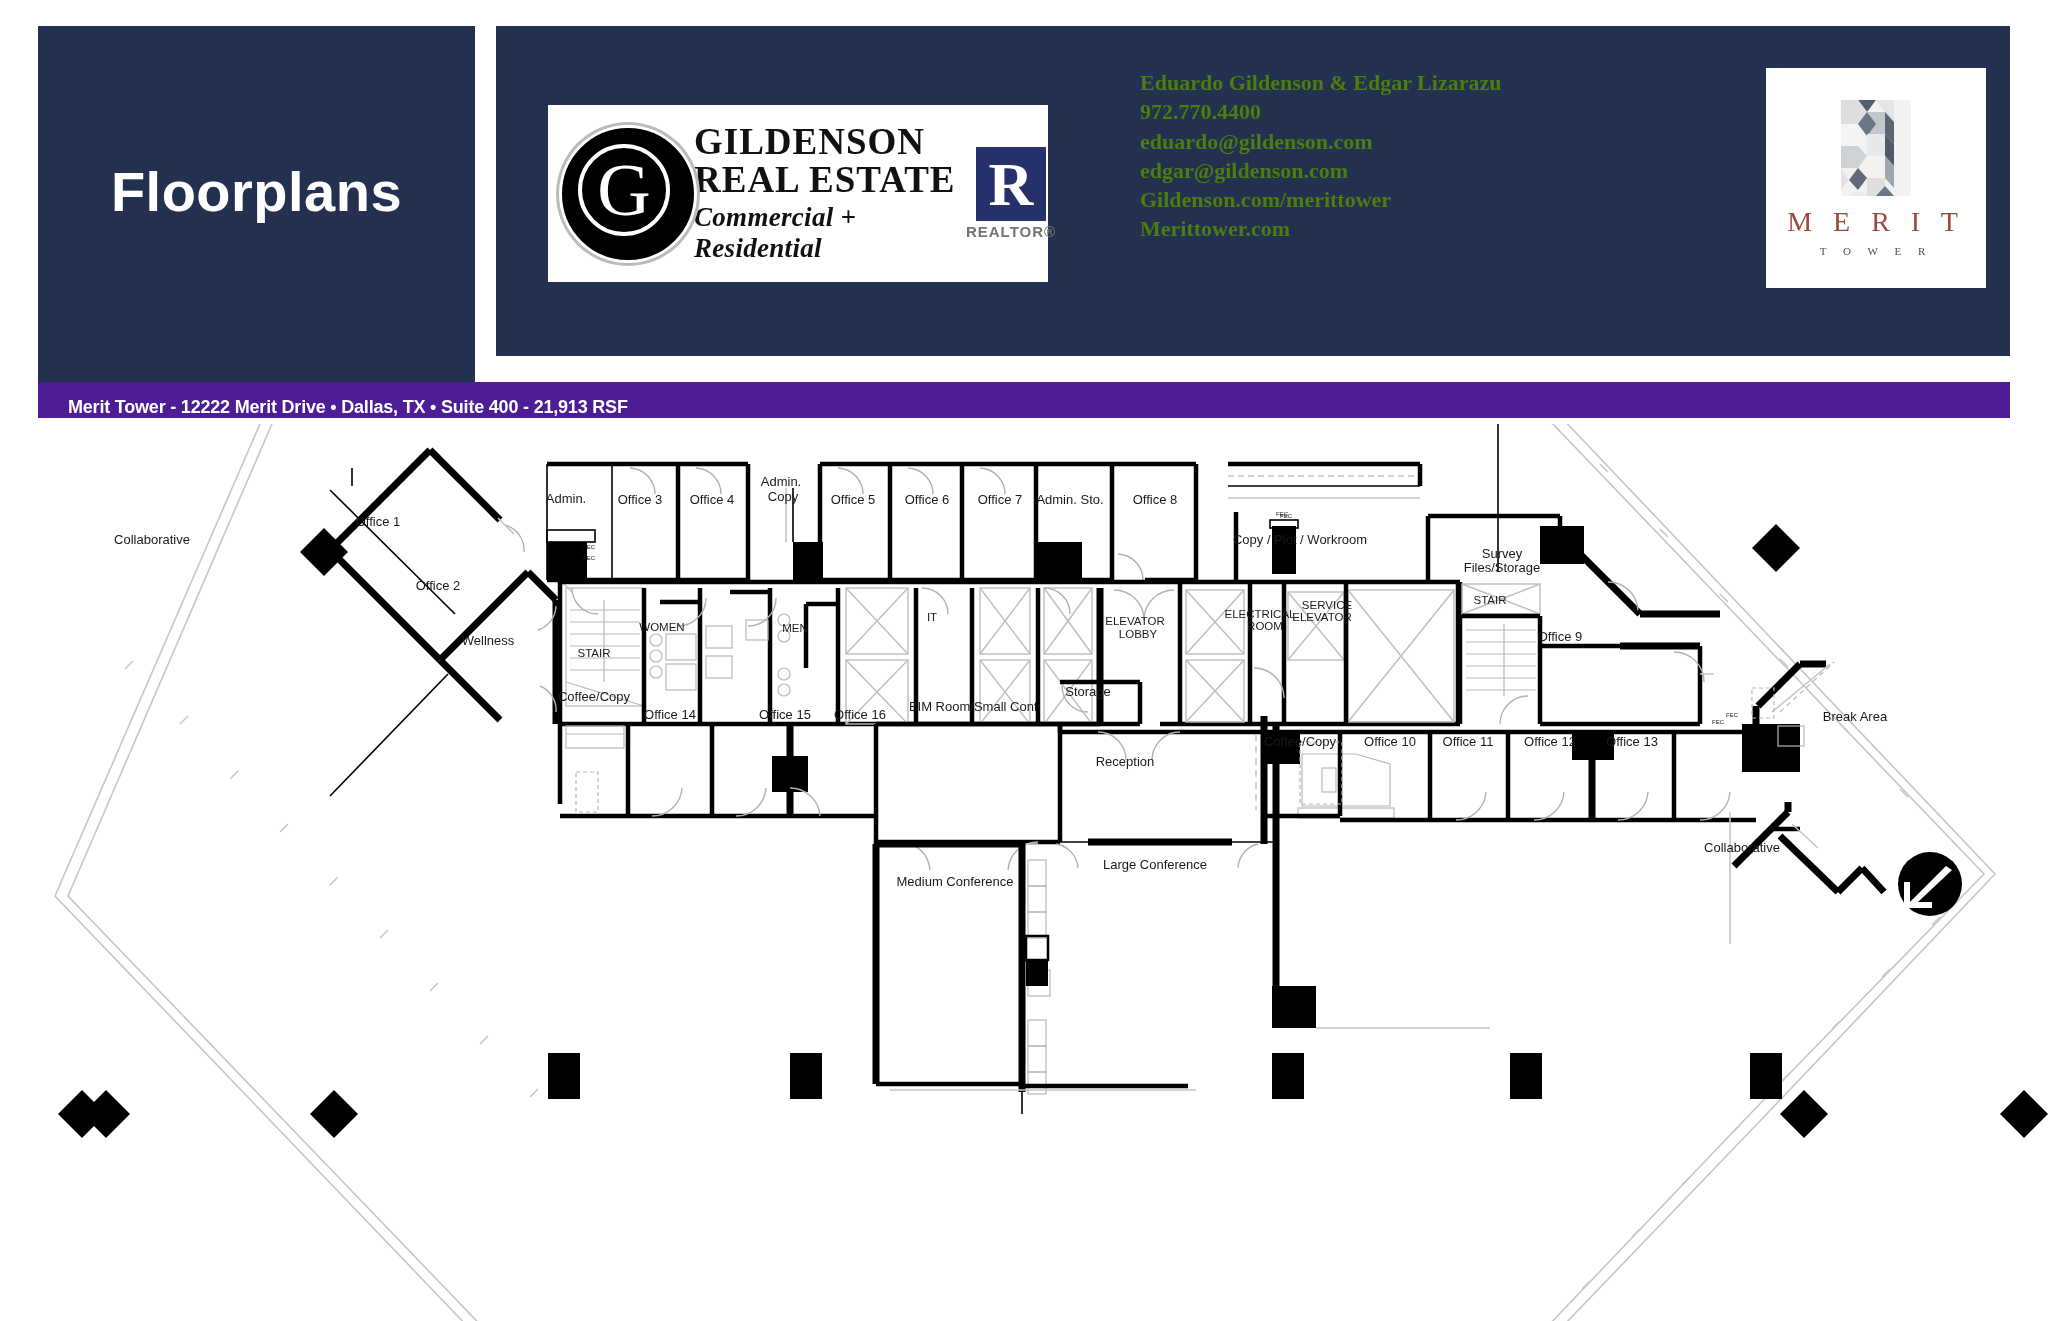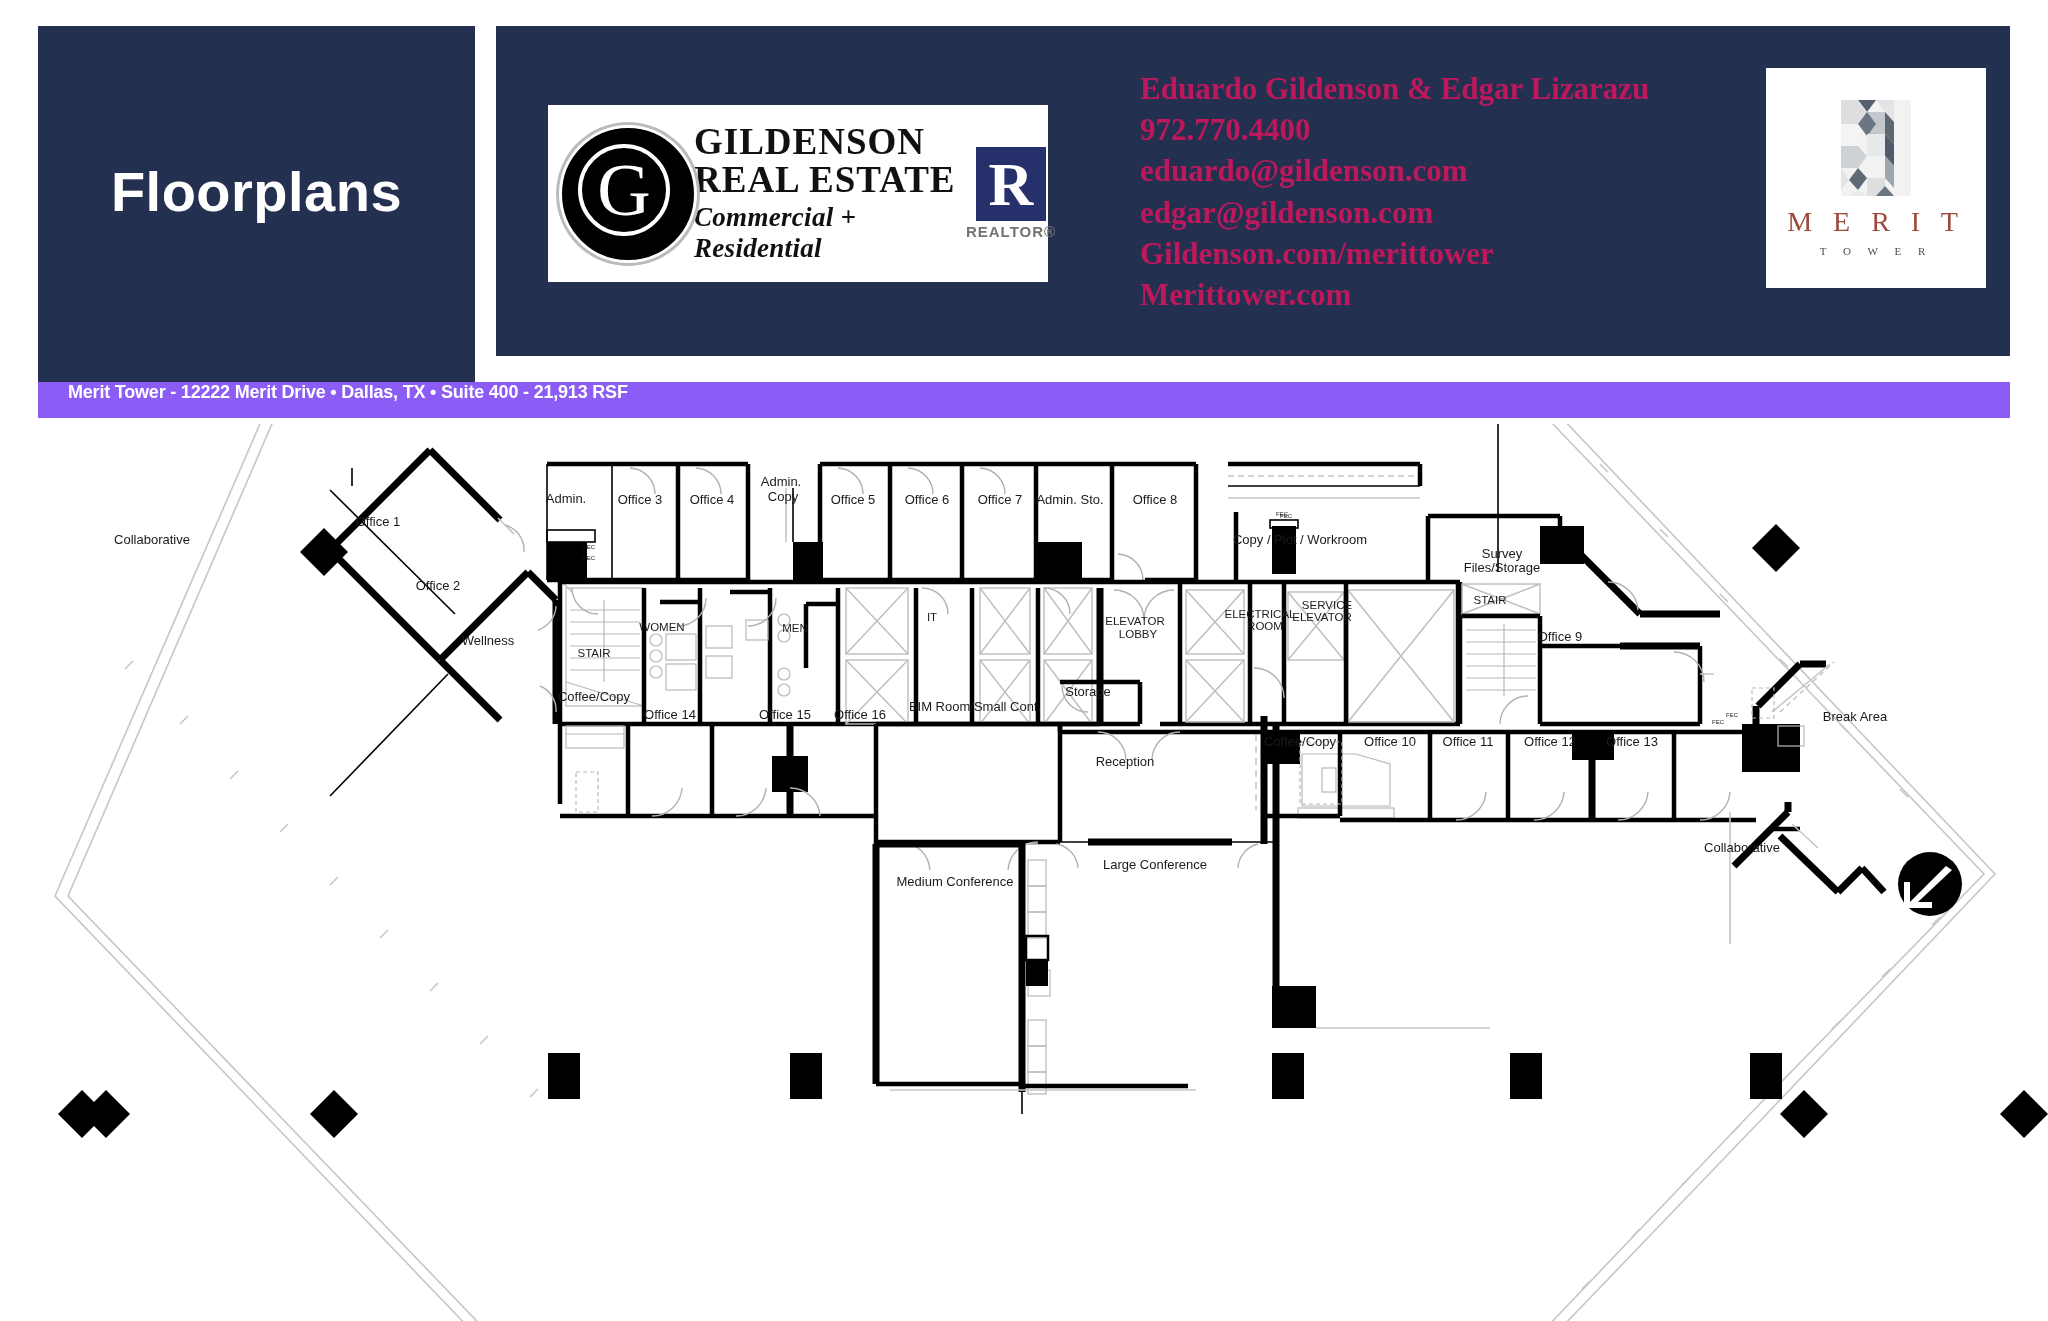--- a/index.html
+++ b/index.html
@@ -55,22 +55,22 @@
     font-family:"Liberation Serif", serif;font-weight:bold;font-size:62px;
     display:flex;align-items:center;justify-content:center;line-height:1;
   }
   #realtor-word{
     font-family:"Liberation Sans", sans-serif;font-size:15px;color:#737373;
     letter-spacing:1px;margin-top:2px;font-weight:bold;
   }
 
   
   #contact{
-    position:absolute;left:1140px;top:68px;color:#be185d;
-    font-family:"Liberation Serif", serif;font-weight:bold;font-size:31px;
+    position:absolute;left:1140px;top:68px;color:#4d7c0f;
+    font-family:"Liberation Serif", serif;font-weight:bold;font-size:22px;
     line-height:1.33;
   }
   #contact div{white-space:nowrap;}
 
   
   #merit-box{
     position:absolute;left:1766px;top:68px;width:220px;height:220px;background:#ffffff;
     display:flex;flex-direction:column;align-items:center;justify-content:center;
   }
   #merit-glyph{width:70px;height:96px;display:block;}
@@ -79,21 +79,21 @@
     letter-spacing:7px;margin-top:10px;
   }
   #merit-sub{
     font-family:"Liberation Serif", serif;color:#4d4d4d;font-size:11px;
     letter-spacing:7px;margin-top:7px;
   }
 
   
   #graybar{
     position:absolute;left:38px;top:382px;width:1972px;height:36px;
-    background:#8b5cf6;display:flex;align-items:flex-start;
+    background:#4c1d95;display:flex;align-items:flex-end;
   }
   #graybar-text{
     color:#ffffff;font-size:18px;font-weight:bold;padding-left:30px;
     font-family:"Liberation Sans", sans-serif;letter-spacing:-.2px;
   }
 
   
   #plan-wrap{position:absolute;left:0;top:424px;width:2048px;height:897px;}
   #plan-svg{display:block;width:2048px;height:897px;}
   .rm{font-family:"Liberation Sans", sans-serif;font-size:13px;fill:#1a1a1a;}

